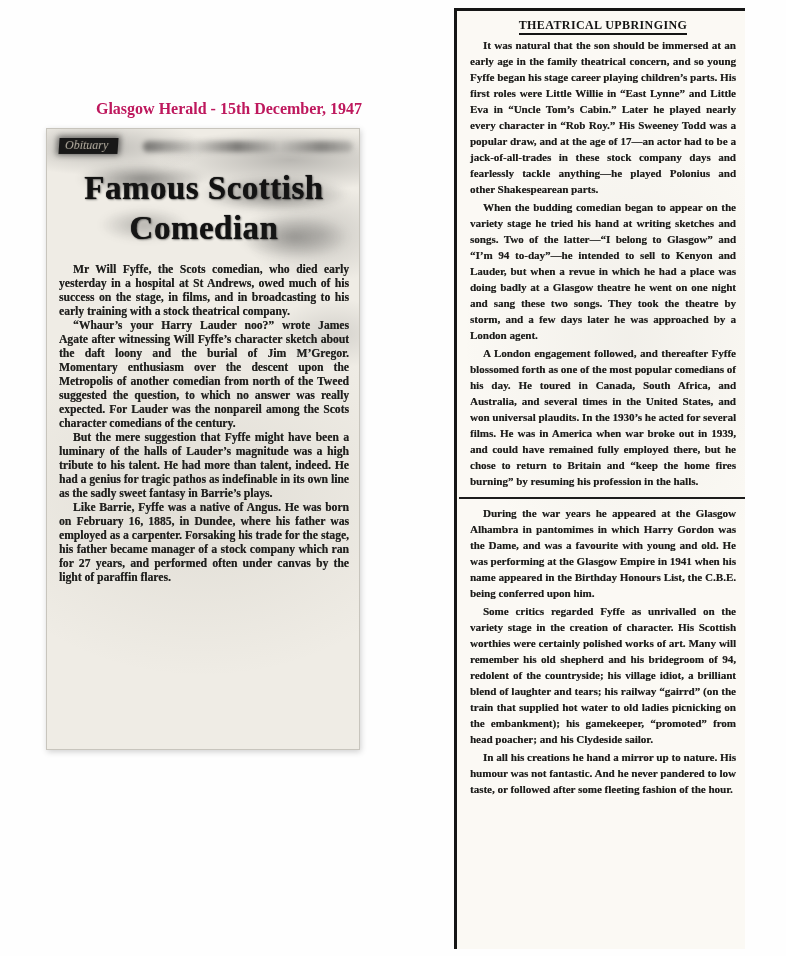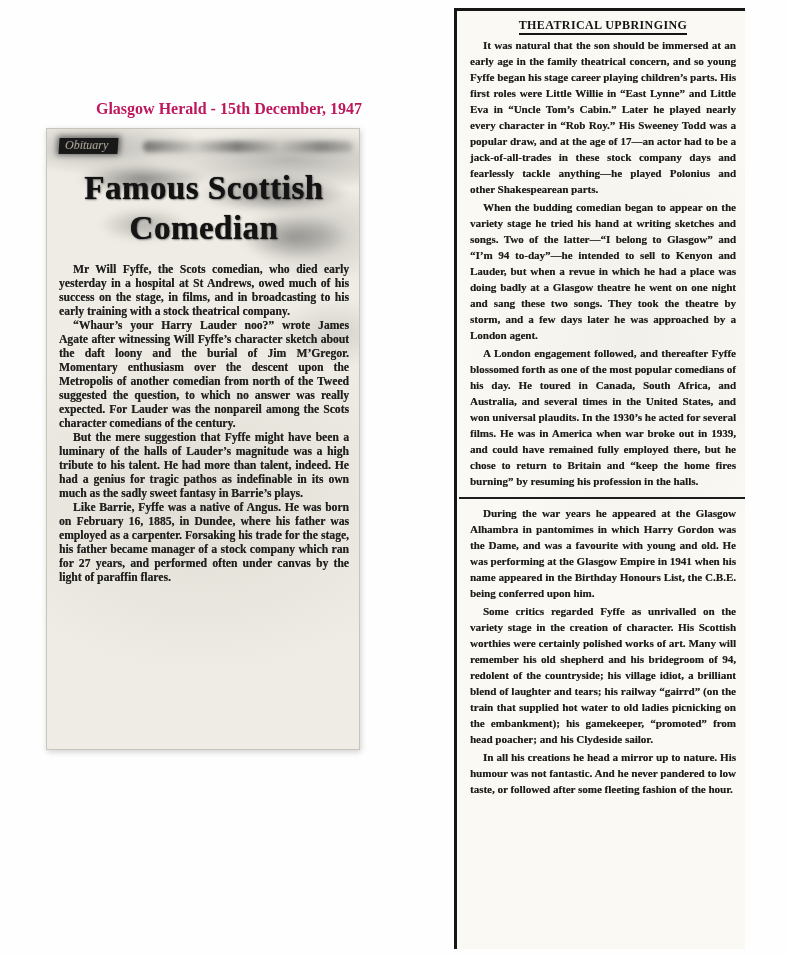--- a/index.html
+++ b/index.html
@@ -103,33 +103,33 @@
         <span>Comedian</span>
       </div>
       <div class="smudge sm1"></div>
       <div class="smudge sm2"></div>
       <div class="smudge sm3"></div>
       <div class="smudge sm4"></div>
     </div>
 
     <p>Mr Will Fyffe, the Scots comedian, who died early yesterday in a hospital at St Andrews, owed much of his success on the stage, in films, and in broadcasting to his early training with a stock theatrical company.</p>
     <p>“Whaur’s your Harry Lauder noo?” wrote James Agate after witnessing Will Fyffe’s character sketch about the daft loony and the burial of Jim M’Gregor. Momentary enthusiasm over the descent upon the Metropolis of another comedian from north of the Tweed suggested the question, to which no answer was really expected. For Lauder was the nonpareil among the Scots character comedians of the century.</p>
-    <p>But the mere suggestion that Fyffe might have been a luminary of the halls of Lauder’s magnitude was a high tribute to his talent. He had more than talent, indeed. He had a genius for tragic pathos as indefinable in its own much as the sadly sweet fantasy in Barrie’s plays.</p>
+    <p>But the mere suggestion that Fyffe might have been a luminary of the halls of Lauder’s magnitude was a high tribute to his talent. He had more than talent, indeed. He had a genius for tragic pathos as indefinable in its own line as the sadly sweet fantasy in Barrie’s plays.</p>
     <p>Like Barrie, Fyffe was a native of Angus. He was born on February 16, 1885, in Dundee, where his father was employed as a carpenter. Forsaking his trade for the stage, his father became manager of a stock company which ran for 27 years, and performed often under canvas by the light of paraffin flares.</p>
   </div>
 
   <div class="clip right-clip">
     <div class="sec-head">
       <span class="rule-under">THEATRICAL UPBRINGING</span>
     </div>
     <p>It was natural that the son should be immersed at an early age in the family theatrical concern, and so young Fyffe began his stage career playing children’s parts. His first roles were Little Willie in “East Lynne” and Little Eva in “Uncle Tom’s Cabin.” Later he played nearly every character in “Rob Roy.” His Sweeney Todd was a popular draw, and at the age of 17—an actor had to be a jack-of-all-trades in these stock company days and fearlessly tackle anything—he played Polonius and other Shakespearean parts.</p>
     <p>When the budding comedian began to appear on the variety stage he tried his hand at writing sketches and songs. Two of the latter—“I belong to Glasgow” and “I’m 94 to-day”—he intended to sell to Kenyon and Lauder, but when a revue in which he had a place was doing badly at a Glasgow theatre he went on one night and sang these two songs. They took the theatre by storm, and a few days later he was approached by a London agent.</p>
 
     <p>A London engagement followed, and thereafter Fyffe blossomed forth as one of the most popular comedians of his day. He toured in Canada, South Africa, and Australia, and several times in the United States, and won universal plaudits. In the 1930’s he acted for several films. He was in America when war broke out in 1939, and could have remained fully employed there, but he chose to return to Britain and “keep the home fires burning” by resuming his profession in the halls.</p>
 
     <hr class="divider">
 
     <p>During the war years he appeared at the Glasgow Alhambra in pantomimes in which Harry Gordon was the Dame, and was a favourite with young and old. He was performing at the Glasgow Empire in 1941 when his name appeared in the Birthday Honours List, the C.B.E. being conferred upon him.</p>
     <p>Some critics regarded Fyffe as unrivalled on the variety stage in the creation of character. His Scottish worthies were certainly polished works of art. Many will remember his old shepherd and his bridegroom of 94, redolent of the countryside; his village idiot, a brilliant blend of laughter and tears; his railway “gairrd” (on the train that supplied hot water to old ladies picnicking on the embankment); his gamekeeper, “promoted” from head poacher; and his Clydeside sailor.</p>
-    <p>In all his creations he head a mirror up to nature. His humour was not fantastic. And he never pandered to low taste, or followed after some fleeting fashion of the hour.</p>
+    <p>In all his creations he hand a mirror up to nature. His humour was not fantastic. And he never pandered to low taste, or followed after some fleeting fashion of the hour.</p>
   </div>
 
 </div>
 
 </body></html>

